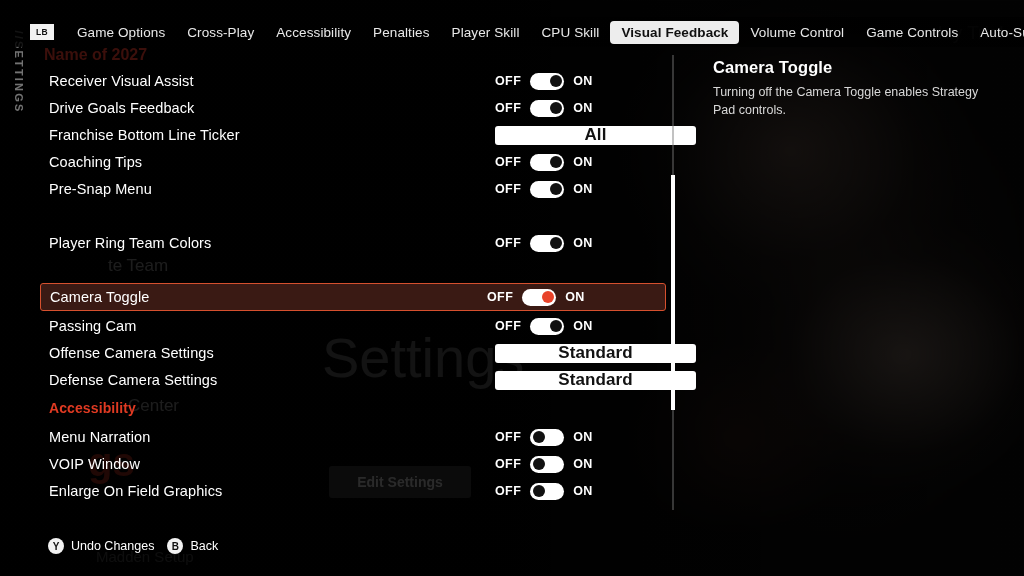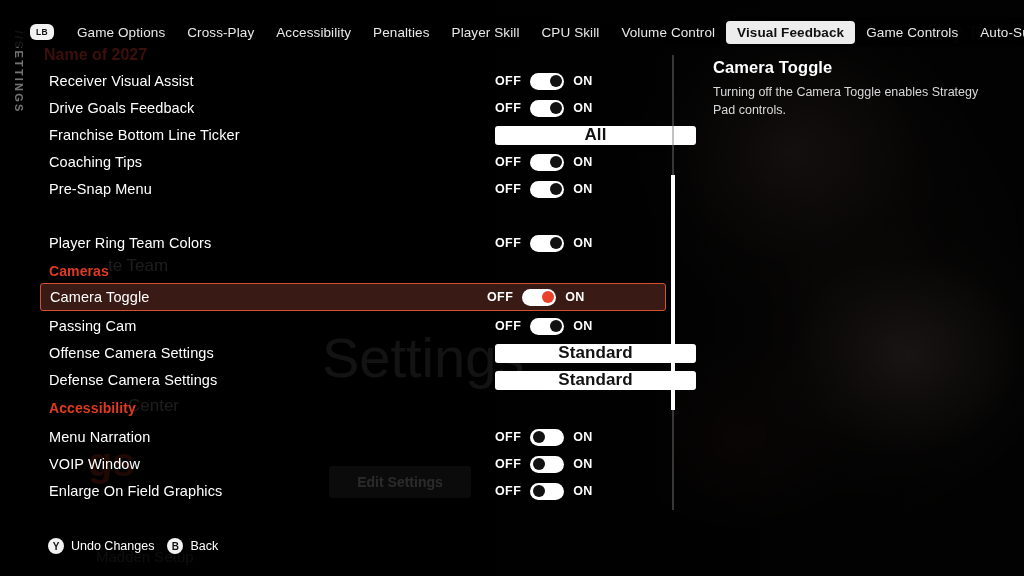--- a/index.html
+++ b/index.html
@@ -80,21 +80,21 @@
     margin-top:48px;
   }
 
   
   .tabbar {
     position:absolute; left:0; top:17px; width:1024px; height:30px;
     display:flex; align-items:center; gap:0px; padding-left:30px;
     background:linear-gradient(180deg, rgba(0,0,0,0.88) 0%, rgba(0,0,0,0.80) 100%);
   }
   .bumper {
-    width:24px; height:16px; border-radius:6px; background:#f2f2f2;
+    width:24px; height:16px; border-radius:0; background:#f2f2f2;
     color:#111; font-size:8.5px; font-weight:bold;
     display:flex; align-items:center; justify-content:center;
     flex:0 0 auto; letter-spacing:0.3px;
   }
   .tab {
     font-size:13.5px; color:#e8e8e8; padding:4px 11px; white-space:nowrap;
     border-radius:4px; letter-spacing:0.1px;
   }
   .tab.first { margin-left:12px; }
   .tab.active { background:#ededed; color:#101010; font-weight:bold; }
@@ -196,22 +196,22 @@
   </div>
 
   <div class="tabbar" id="tabbar">
     <div class="bumper">LB</div>
   <div class="tab first">Game Options</div>
       <div class="tab">Cross-Play</div>
       <div class="tab">Accessibility</div>
       <div class="tab">Penalties</div>
       <div class="tab">Player Skill</div>
       <div class="tab">CPU Skill</div>
+      <div class="tab active">Visual Feedback</div>
       <div class="tab">Volume Control</div>
-      <div class="tab active">Visual Feedback</div>
       <div class="tab">Game Controls</div>
       <div class="tab">Auto-Subs</div>
     </div>
 
   <div class="list" id="list">
       <div class="row" style="top: 8px;">
         <div class="label">Receiver Visual Assist</div>
         <div class="ctrl">
           <div class="offon">
             <span class="txt">OFF</span>
@@ -268,23 +268,20 @@
         <div class="label">Player Ring Team Colors</div>
         <div class="ctrl">
           <div class="offon">
             <span class="txt">OFF</span>
             <div class="switch on">
               <div class="knob"></div>
             </div>
             <span class="txt">ON</span>
           </div>
         </div>
-      </div>
-      <div class="row section" style="top: 198px;">
-        <div class="label">Cameras</div>
       </div>
       <div class="row selected" style="top: 223px;">
         <div class="label">Camera Toggle</div>
         <div class="ctrl">
           <div class="offon">
             <span class="txt">OFF</span>
             <div class="switch on accent">
               <div class="knob"></div>
             </div>
             <span class="txt">ON</span>

